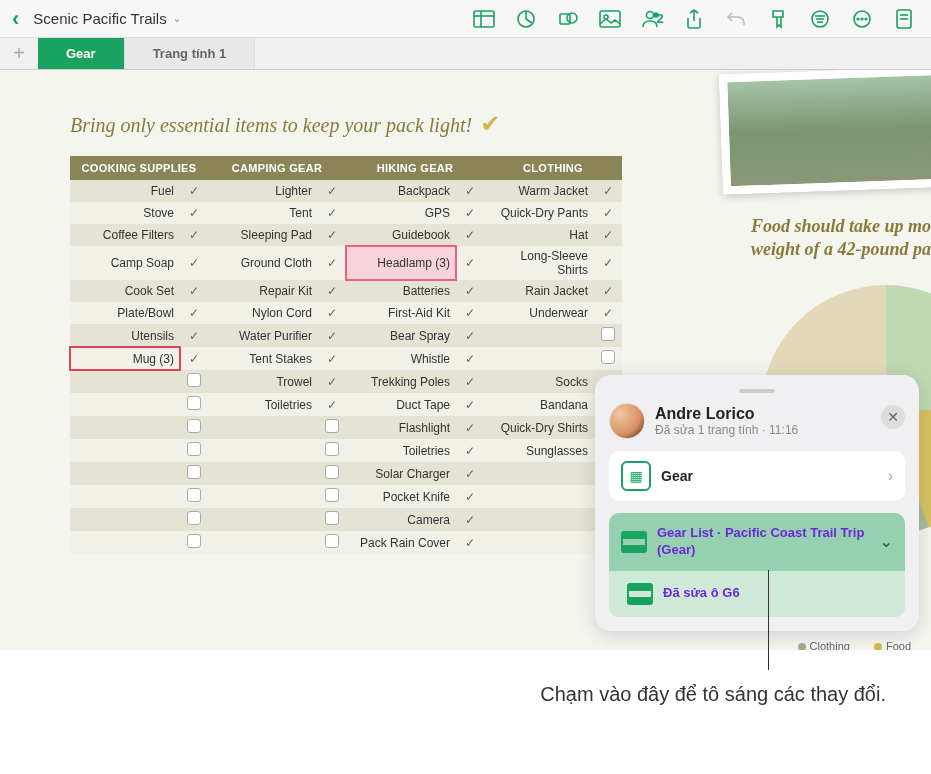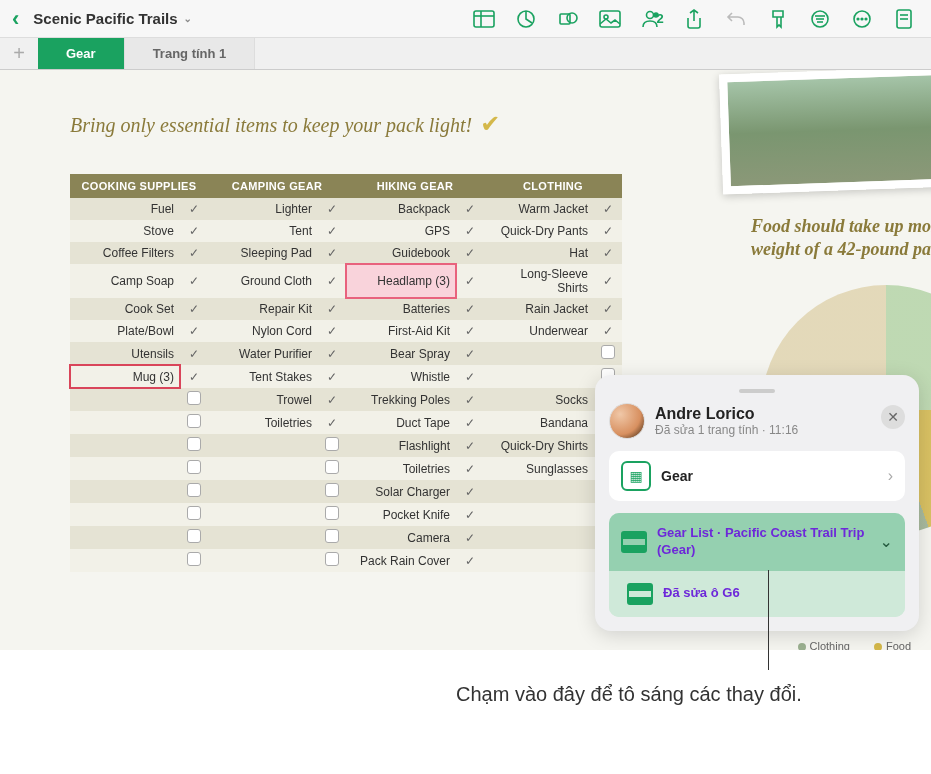--- a/index.html
+++ b/index.html
@@ -1,38 +1,38 @@
 <!DOCTYPE html>
 <html><head>
 <meta charset="utf-8">
 <style>
 * { margin: 0; padding: 0; box-sizing: border-box; }
 body { font-family: -apple-system, BlinkMacSystemFont, "Segoe UI", Arial, sans-serif; width: 931px; height: 774px; background: #fff; overflow: hidden; position: relative; }
 
 .toolbar { height: 38px; background: #f7f7f7; border-bottom: 1px solid #ddd; display: flex; align-items: center; padding: 0 8px; gap: 4px; }
 .back-icon { color: #1aa260; font-size: 22px; font-weight: 600; padding: 0 4px; cursor: pointer; }
-.doc-title { font-size: 15px; font-weight: 700; color: #333; padding: 0 6px; display: flex; align-items: center; gap: 6px; }
+.doc-title { font-size: 15px; font-weight: 400; color: #333; padding: 0 6px; display: flex; align-items: center; gap: 6px; }
 .doc-title .chev { color: #888; font-size: 10px; }
 .toolbar-spacer { flex: 1; }
 .toolbar-icon { width: 38px; height: 32px; display: flex; align-items: center; justify-content: center; color: #1aa260; cursor: pointer; font-size: 18px; }
 .toolbar-icon.disabled { color: #bbb; }
 .collab-count { font-size: 13px; color: #1aa260; font-weight: 600; margin-left: -4px; }
 
 .tab-bar { height: 32px; background: #f0f0f0; border-bottom: 1px solid #ccc; display: flex; align-items: stretch; }
 .add-tab { width: 38px; display: flex; align-items: center; justify-content: center; color: #aaa; font-size: 20px; }
 .tab { padding: 0 28px; display: flex; align-items: center; font-size: 13px; font-weight: 600; border-right: 1px solid #ddd; }
 .tab.active { background: #1aa260; color: #fff; }
 .tab.inactive { background: #e8e8e8; color: #666; }
 
 .canvas { position: relative; height: 580px; overflow: hidden; background: #f5f5f0; }
 
 .heading { position: absolute; left: 70px; top: 40px; font-family: Georgia, serif; font-size: 20px; font-style: italic; font-weight: normal; color: #8a7a3a; }
 .check-big { display: inline-block; margin-left: 8px; color: #d4b84a; font-size: 24px; font-style: normal; }
 
-.gear-table { position: absolute; left: 70px; top: 104px; border-collapse: collapse; font-size: 12px; }
+.gear-table { position: absolute; left: 70px; top: 86px; border-collapse: collapse; font-size: 12px; }
 .gear-table thead th { background: #8a8456; color: #fff; padding: 6px 8px; text-align: center; font-weight: bold; font-size: 11px; letter-spacing: 0.3px; }
 .gear-table td { padding: 3px 6px; height: 22px; }
 .gear-table tbody tr:nth-child(odd) { background: #e5e3d4; }
 .gear-table tbody tr:nth-child(even) { background: #f2f1e8; }
 .item-cell { text-align: right; width: 110px; color: #333; }
 .chk-cell { width: 28px; text-align: center; color: #666; font-size: 12px; }
 .chk-box { display: inline-block; width: 14px; height: 14px; border: 1px solid #aaa; border-radius: 3px; background: #fff; }
 .hl-red { outline: 2px solid #d9455a; outline-offset: -1px; }
 .hl-pink { outline: 2px solid #e8627d; outline-offset: -1px; background: #f9d3db !important; }
 
@@ -57,21 +57,21 @@
 .act-sub-card { margin-top: 12px; background: #cfe9d9; border-radius: 10px; overflow: hidden; }
 .act-sub-item { padding: 12px; display: flex; align-items: center; gap: 10px; }
 .act-sub-item.dark { background: #95d0b0; }
 .act-sub-item.light { background: #cfe9d9; padding-left: 18px; }
 .grid-icon { width: 26px; height: 22px; display: inline-block; position: relative; flex-shrink: 0; }
 .grid-icon::before { content: ''; position: absolute; inset: 0; border: 2px solid #1aa260; border-radius: 3px; background: linear-gradient(#1aa260 0 33%, transparent 33% 66%, #1aa260 66% 100%); }
 .act-sub-label { font-size: 13px; font-weight: 600; color: #6d28d9; flex: 1; line-height: 1.3; }
 .act-sub-item .chev-d { color: #265c40; }
 
 .callout-line { position: absolute; left: 768px; top: 570px; width: 1px; height: 100px; background: #333; }
-.callout-text { position: absolute; left: 456px; top: 680px; width: 430px; text-align: left; font-size: 20px; color: #333; line-height: 1.4; }
+.callout-text { position: absolute; left: 456px; top: 680px; width: 430px; text-align: right; font-size: 20px; color: #333; line-height: 1.4; }
 </style>
 </head>
 <body>
 
 <div class="toolbar">
   <div class="back-icon">‹</div>
   <div class="doc-title">
     <span>Scenic Pacific Trails</span>
     <span class="chev">⌄</span>
   </div>

